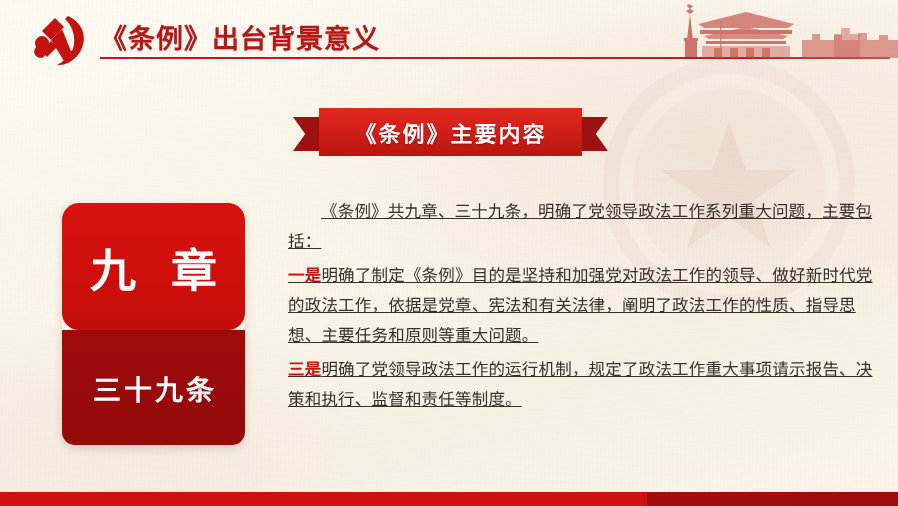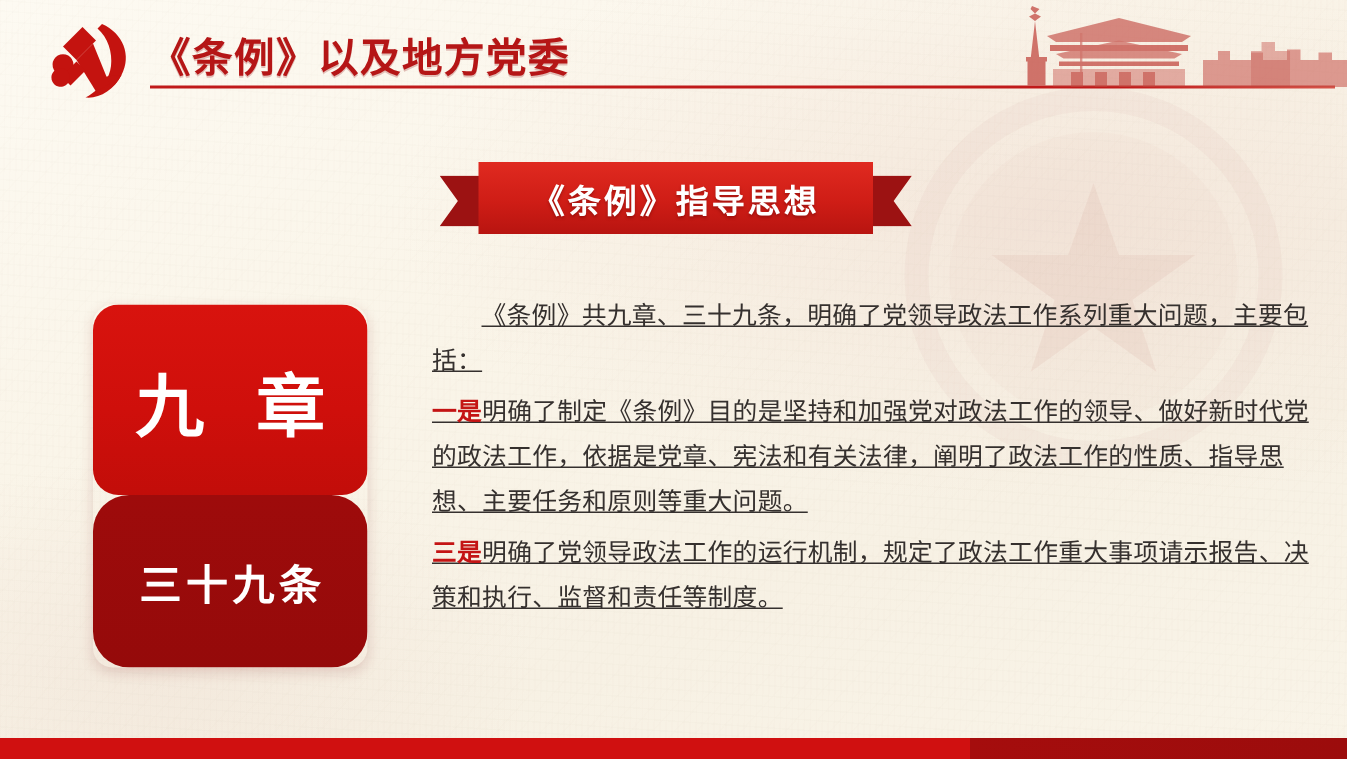--- a/index.html
+++ b/index.html
@@ -141,21 +141,20 @@
     align-items: center;
     justify-content: center;
     border-radius: 17px;
   }
   .stat-bottom {
     height: 115px;
     background: linear-gradient(180deg, #9e0b0b 0%, #950a0a 100%);
     display: flex;
     align-items: center;
     justify-content: center;
-    border-radius: 24px;
   }
   .stat-top-text {
     font-size: 46px;
     font-weight: 700;
     color: #ffffff;
     letter-spacing: 11px;
     text-indent: 11px;
     white-space: nowrap;
   }
   .stat-bottom-text {
@@ -216,21 +215,21 @@
         <path d="M44 6 C58 12 64 27 57 40 C53 48 45 53 37 54 C44 49 49 42 50 34 C51 25 48 15 41 9 Z"></path>
         <path d="M57 40 C52 50 42 56 33 55 C39 52 44 47 47 41 Z"></path>
         <path d="M18 21 L31 8 L40 17 L27 30 Z"></path>
         <path d="M27 30 L38 19 L49 46 L40 51 Z"></path>
         <path d="M13 38 a7 7 0 1 1 0.1 0.1 Z"></path>
         <path d="M17 41 L27 31 L33 37 L23 47 Z"></path>
         <path d="M12 46 a6.2 6.2 0 1 1 0.1 0.1 Z"></path>
       </g>
     </svg>
 
-    <div class="header-title">《条例》以及地方党委</div>
+    <div class="header-title">《条例》出台背景意义</div>
     <div class="header-rule"></div>
 
     <svg class="skyline" viewBox="0 0 260 60">
       <g fill="#c0433c" opacity="0.78">
 
         <path d="M50 4 l5 2 -3 3 4 2 -4 3 3 26 -6 0 3 -26 -4 -3 4 -2 -3 -3 z"></path>
         <path d="M46 38 h14 v3 h-14 z M47 41 h12 v16 h-12 z"></path>
 
         <path d="M60 24 l48 -12 48 12 -6 4 -84 0 z" opacity="0.85"></path>
         <path d="M62 30 h92 v4 h-92 z"></path>
@@ -248,21 +247,21 @@
         <path d="M164 40 h10 v-6 h8 v6 h14 v-5 h8 v5 h16 v-7 h9 v7 h12 v-5 h9 v5 h10 v18 h-96 z" opacity="0.7"></path>
         <path d="M196 34 h7 v-6 h9 v6 h10 v24 h-26 z" opacity="0.55"></path>
       </g>
     </svg>
   </div>
 
   <div class="ribbon">
     <div class="ribbon-tail left"></div>
     <div class="ribbon-tail right"></div>
     <div class="ribbon-body">
-      <span class="ribbon-text">《条例》指导思想</span>
+      <span class="ribbon-text">《条例》主要内容</span>
     </div>
   </div>
 
   <div class="stat-card">
     <div class="stat-top">
       <span class="stat-top-text">九 章</span>
     </div>
     <div class="stat-bottom">
       <span class="stat-bottom-text">三十九条</span>
     </div>

